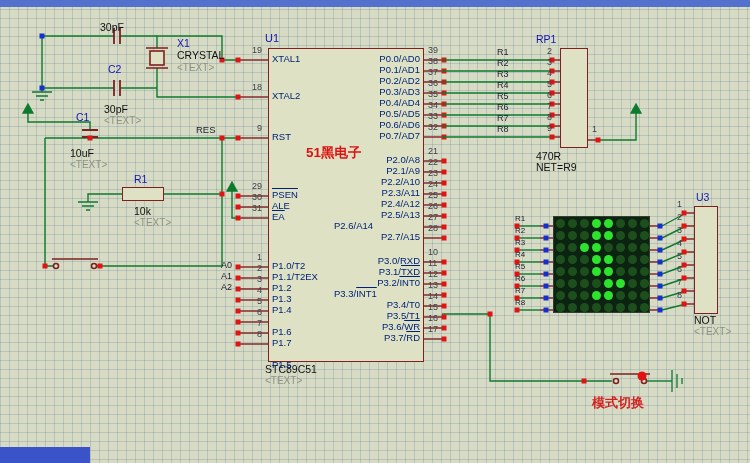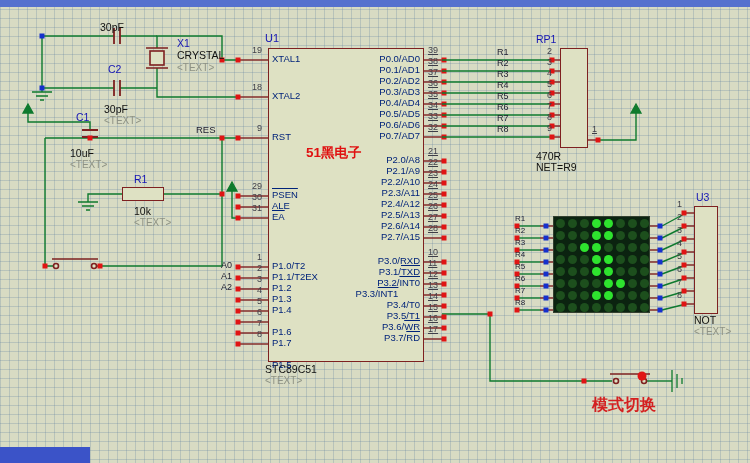--- a/index.html
+++ b/index.html
@@ -14,25 +14,25 @@
   .corner-bl{position:absolute;left:0;top:447px;width:90px;height:16px;}
   svg{position:absolute;left:0;top:0;}
   .comp-body{position:absolute;border:1.6px solid #7e2020;background:#dee1c3;box-sizing:border-box;}
   .lbl{position:absolute;white-space:nowrap;line-height:1.1;}
   .ref{color:#1414b4;font-size:10.5px;}
   .val{color:#101010;font-size:10.5px;}
   .ghost{color:#8e9284;font-size:10px;}
   .net{color:#1c1c30;font-size:9px;}
   .pinlbl{color:#00237a;font-size:9.5px;}
   .pinnum{color:#3e3e48;font-size:9px;text-align:right;}
-  .pinnum.left{text-align:left;text-decoration:underline;}
+  .pinnum.left{text-align:left;}
   .tiny{font-size:8px;color:#1c1c30;}
   .bar{text-decoration:overline;}
   .wm{color:#e01010;font-size:13.5px;font-weight:bold;}
-  .mode{color:#d42020;font-size:16px;font-weight:bold;}
+  .mode{color:#d42020;font-size:13px;font-weight:bold;}
   #matrix{position:absolute;left:553px;top:216px;width:97px;height:97px;background:#0b2310;border:1px solid #33402f;box-sizing:border-box;}
   .dot{position:absolute;width:9px;height:9px;border-radius:50%;}
 </style>
 </head>
 <body>
 
 <div id="frame">
 
   <div class="bar-top" style="background: rgb(85, 113, 206);"></div>
   <div class="corner-bl" style="background: rgb(59, 83, 200);"></div>
@@ -445,31 +445,31 @@
     <div class="lbl pinlbl" style="left: 334px; top: 166px; width: 86px; text-align: right;">P2.1/A9</div>
     <div class="lbl pinnum left" style="left: 428px; top: 158px;">22</div>
     <div class="lbl pinlbl" style="left: 334px; top: 177px; width: 86px; text-align: right;">P2.2/A10</div>
     <div class="lbl pinnum left" style="left: 428px; top: 169px;">23</div>
     <div class="lbl pinlbl" style="left: 334px; top: 188px; width: 86px; text-align: right;">P2.3/A11</div>
     <div class="lbl pinnum left" style="left: 428px; top: 180px;">24</div>
     <div class="lbl pinlbl" style="left: 334px; top: 199px; width: 86px; text-align: right;">P2.4/A12</div>
     <div class="lbl pinnum left" style="left: 428px; top: 191px;">25</div>
     <div class="lbl pinlbl" style="left: 334px; top: 210px; width: 86px; text-align: right;">P2.5/A13</div>
     <div class="lbl pinnum left" style="left: 428px; top: 202px;">26</div>
-    <div class="lbl pinlbl" style="left: 334px; top: 221px; width: 86px; text-align: right;">P2.6/A14</div>
+    <div class="lbl pinlbl" style="left: 334px; top: 221px; width: 86px; text-align: left;">P2.6/A14</div>
     <div class="lbl pinnum left" style="left: 428px; top: 213px;">27</div>
     <div class="lbl pinlbl" style="left: 334px; top: 232px; width: 86px; text-align: right;">P2.7/A15</div>
     <div class="lbl pinnum left" style="left: 428px; top: 224px;">28</div>
     <div class="lbl pinlbl" style="left: 334px; top: 256px; width: 86px; text-align: right;">P3.0/RXD</div>
     <div class="lbl pinnum left" style="left: 428px; top: 248px; text-align: center;">10</div>
     <div class="lbl pinlbl" style="left: 334px; top: 267px; width: 86px; text-align: right;">P3.1/<span class="bar">TXD</span></div>
     <div class="lbl pinnum left" style="left: 428px; top: 259px;">11</div>
     <div class="lbl pinlbl" style="left: 334px; top: 278px; width: 86px; text-align: right;">P3.2/<span class="bar">INT0</span></div>
     <div class="lbl pinnum left" style="left: 428px; top: 270px;">12</div>
-    <div class="lbl pinlbl" style="left: 334px; top: 289px; width: 86px; text-align: center;">P3.3/<span class="bar">INT1</span></div>
+    <div class="lbl pinlbl" style="left: 334px; top: 289px; width: 86px; text-align: left;">P3.3/<span class="bar">INT1</span></div>
     <div class="lbl pinnum left" style="left: 428px; top: 281px;">13</div>
     <div class="lbl pinlbl" style="left: 334px; top: 300px; width: 86px; text-align: right;">P3.4/T0</div>
     <div class="lbl pinnum left" style="left: 428px; top: 292px;">14</div>
     <div class="lbl pinlbl" style="left: 334px; top: 311px; width: 86px; text-align: right;">P3.5/T1</div>
     <div class="lbl pinnum left" style="left: 428px; top: 303px;">15</div>
     <div class="lbl pinlbl" style="left: 334px; top: 322px; width: 86px; text-align: right;">P3.6/<span class="bar">WR</span></div>
     <div class="lbl pinnum left" style="left: 428px; top: 314px;">16</div>
     <div class="lbl pinlbl" style="left: 334px; top: 333px; width: 86px; text-align: right;">P3.7/<span class="bar">RD</span></div>
     <div class="lbl pinnum left" style="left: 428px; top: 325px;">17</div>
     <div class="lbl net" style="left: 497px; top: 48px;">R1</div>

